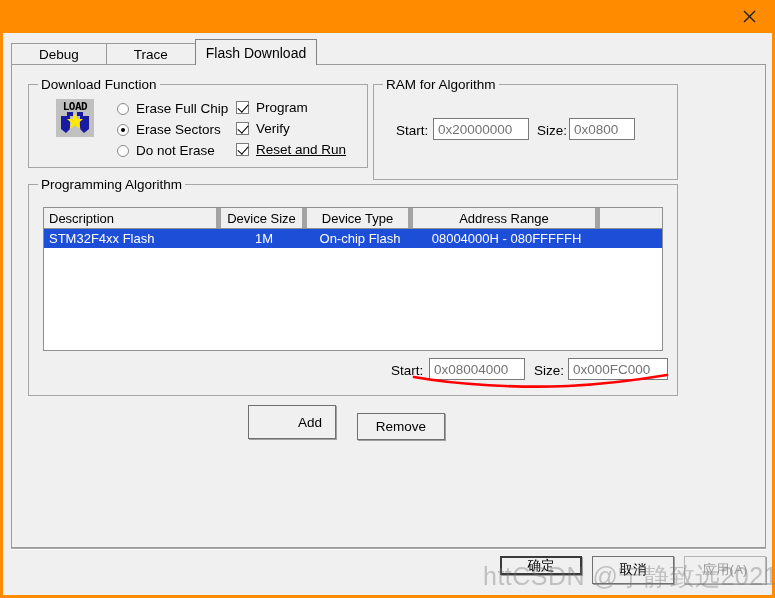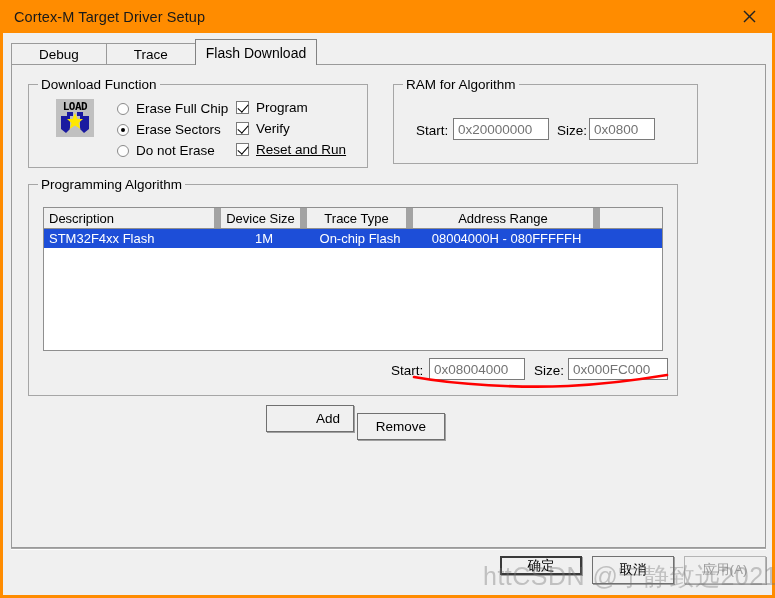--- a/index.html
+++ b/index.html
@@ -95,21 +95,21 @@
     position: absolute;
     top: -8px; left: 9px;
     background: #f0f0f0;
     padding: 0 3px;
     font-size: 13.5px;
     color: #000;
     white-space: nowrap;
   }
 
   #grp-download { left: 16px; top: 19px; width: 340px; height: 84px; }
-  #grp-ram      { left: 381px; top: 19px; width: 305px; height: 80px; }
+  #grp-ram      { left: 361px; top: 19px; width: 305px; height: 96px; }
   #grp-algo     { left: 16px; top: 119px; width: 650px; height: 212px; }
 
   
   #load-icon {
     position: absolute;
     left: 27px; top: 14px;
     width: 38px; height: 38px;
     background: #c0c0c0;
   }
   #load-icon .load-text {
@@ -192,21 +192,21 @@
     border: 1px solid #8f8f8f;
     overflow: hidden;
   }
   #algo-header {
     display: flex;
     height: 21px;
     background: #f0f0f0;
     border-bottom: 1px solid #8f8f8f;
   }
   #algo-header .hcell {
-    border-right: 7px solid #a3a3a3;
+    border-right: 5px solid #a3a3a3;
     font-size: 13px;
     color: #000;
     display: flex;
     align-items: center;
     overflow: hidden;
     white-space: nowrap;
   }
   #algo-header .hcell.left { padding-left: 5px; }
   #algo-header .hcell.center { justify-content: center; }
   .algo-row {
@@ -266,21 +266,20 @@
     font-family: "Liberation Sans", sans-serif;
     pointer-events: none;
   }
 </style>
 </head>
 <body>
 
 <div id="window">
 
   <div id="titlebar">
-    <div id="title-text">Cortex-M Target Driver Setup</div>
     <div id="close-btn">
       <svg width="13" height="13" viewBox="0 0 13 13">
         <line x1="1" y1="1" x2="12" y2="12" stroke="#222" stroke-width="1.4"></line>
         <line x1="12" y1="1" x2="1" y2="12" stroke="#222" stroke-width="1.4"></line>
       </svg>
     </div>
   </div>
 
   <div id="tabstrip">
     <div class="tab">
@@ -345,41 +344,41 @@
       <div class="textbox" style="position:absolute; left:195px; top:33px; width:66px;">0x0800</div>
     </div>
 
     <div class="group" id="grp-algo">
       <div class="grp-title">Programming Algorithm</div>
 
       <div id="algo-table">
         <div id="algo-header">
           <div class="hcell left" style="width:177px;">Description</div>
           <div class="hcell center" style="width:86px;">Device Size</div>
-          <div class="hcell center" style="width:106px;">Trace Type</div>
+          <div class="hcell center" style="width:106px;">Device Type</div>
           <div class="hcell center" style="width:187px;">Address Range</div>
           <div class="hcell center" style="width:62px; border-right:none;"></div>
         </div>
         <div class="algo-row">
           <div class="cell left" style="width:177px;">STM32F4xx Flash</div>
           <div class="cell center" style="width:86px;">1M</div>
           <div class="cell center" style="width:106px;">On-chip Flash</div>
           <div class="cell center" style="width:187px;">08004000H - 080FFFFFH</div>
           <div class="cell center" style="width:62px;"></div>
         </div>
       </div>
 
       <div class="fld-label" style="position:absolute; left:362px; top:178px;">Start:</div>
       <div class="textbox" style="position:absolute; left:400px; top:173px; width:96px;">0x08004000</div>
 
       <div class="fld-label" style="position:absolute; left:505px; top:178px;">Size:</div>
       <div class="textbox" style="position:absolute; left:539px; top:173px; width:100px;">0x000FC000</div>
     </div>
 
-    <div class="btn" style="position:absolute; left:254px; top:340px; width:88px; height:27px;padding-left:36px;">
+    <div class="btn" style="position:absolute; left:236px; top:340px; width:88px; height:34px;padding-left:36px;">
       <span>Add</span>
     </div>
     <div class="btn" style="position:absolute; left:345px; top:340px; width:88px; height:27px;margin-top:8px;">
       <span>Remove</span>
     </div>
 
   </div>
 
   <svg id="red-annot" viewBox="0 0 265 24" preserveAspectRatio="none">
     <path d="M6,11 C50,19 110,22 160,20 C200,18 235,13 259,9" stroke="#ff0000" stroke-width="2.6" fill="none" stroke-linecap="round"></path>

